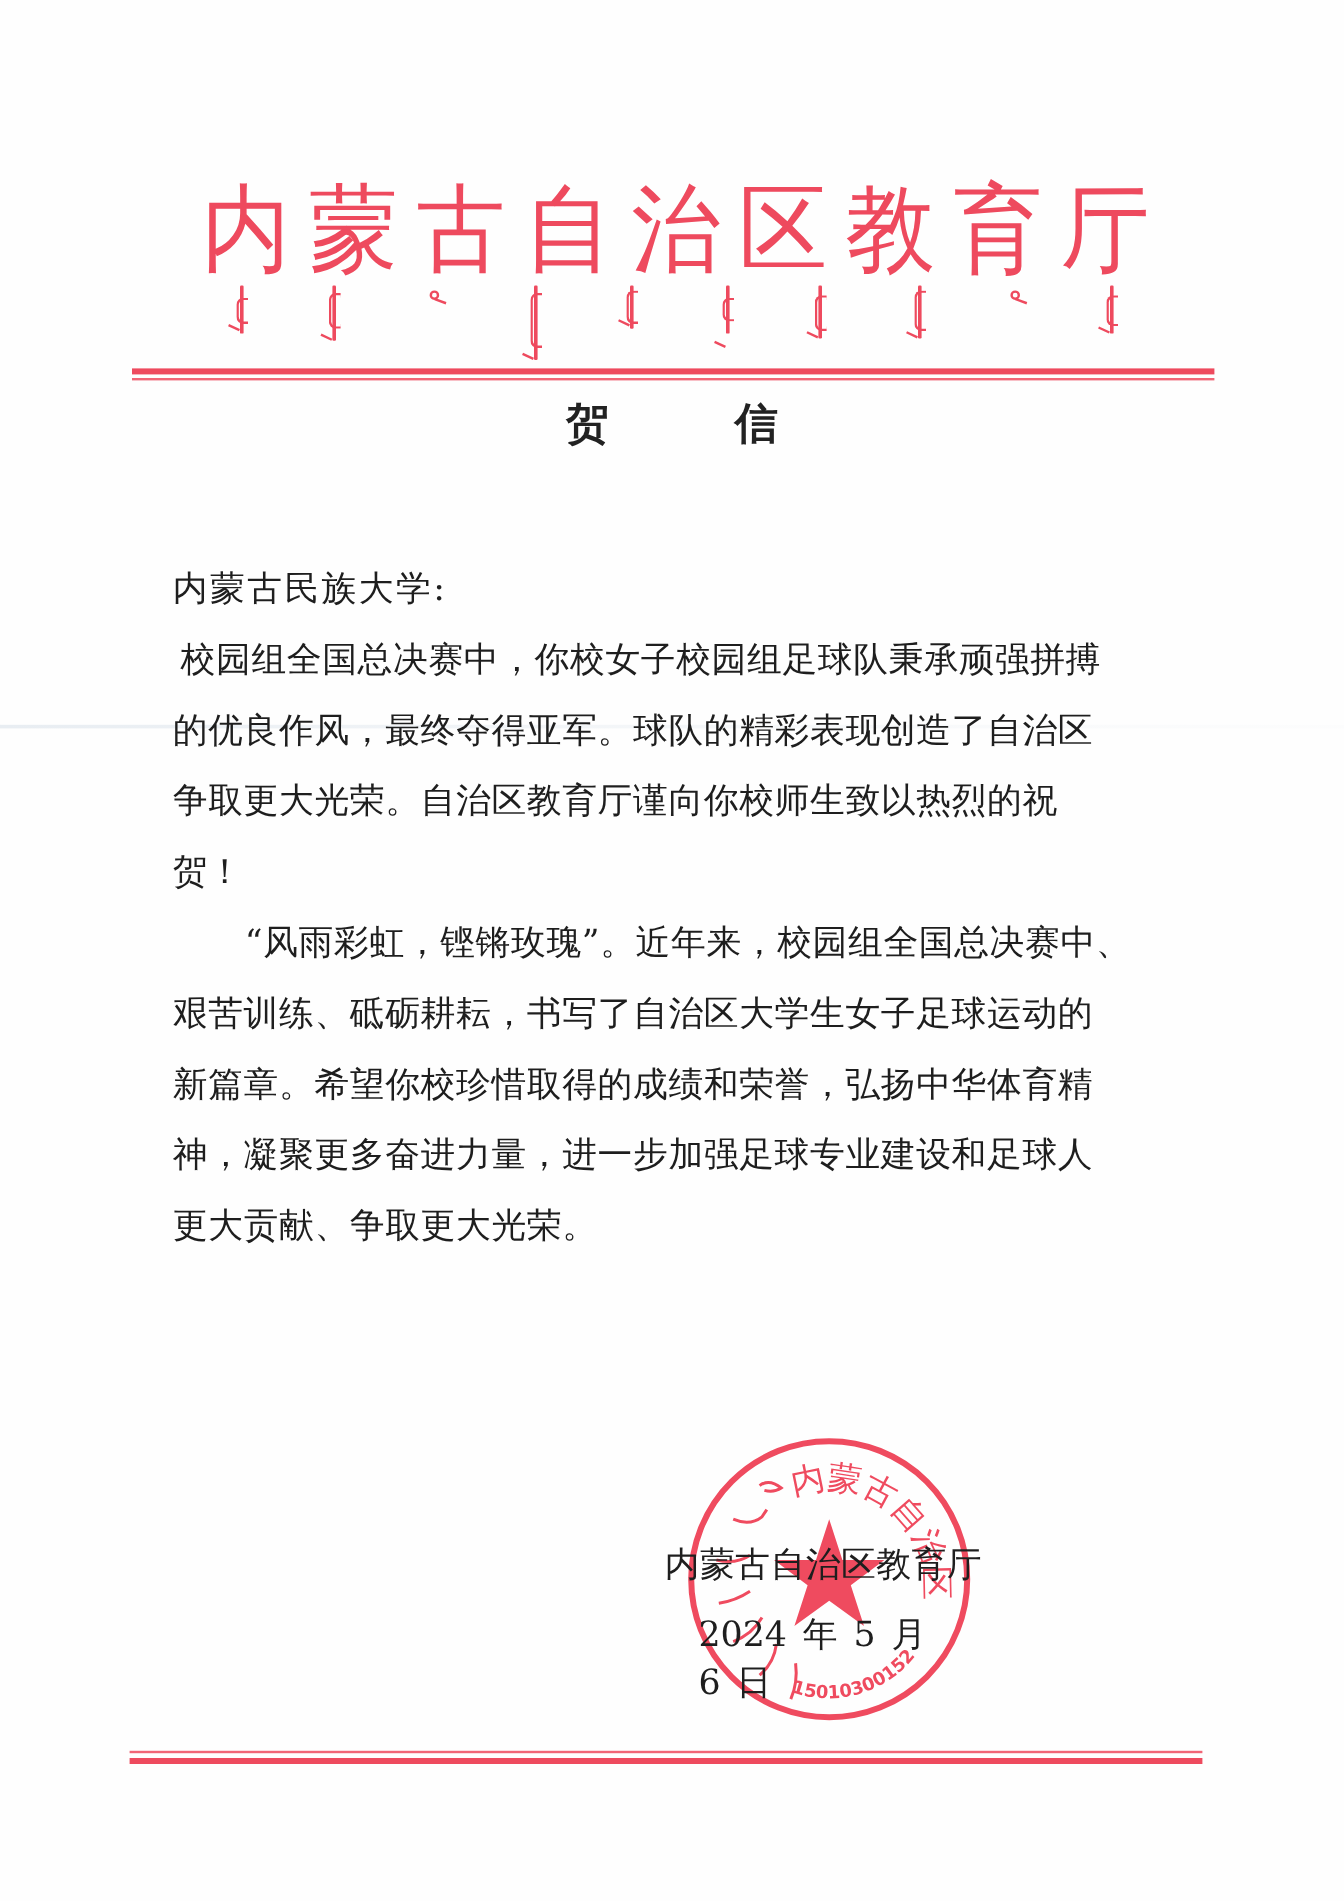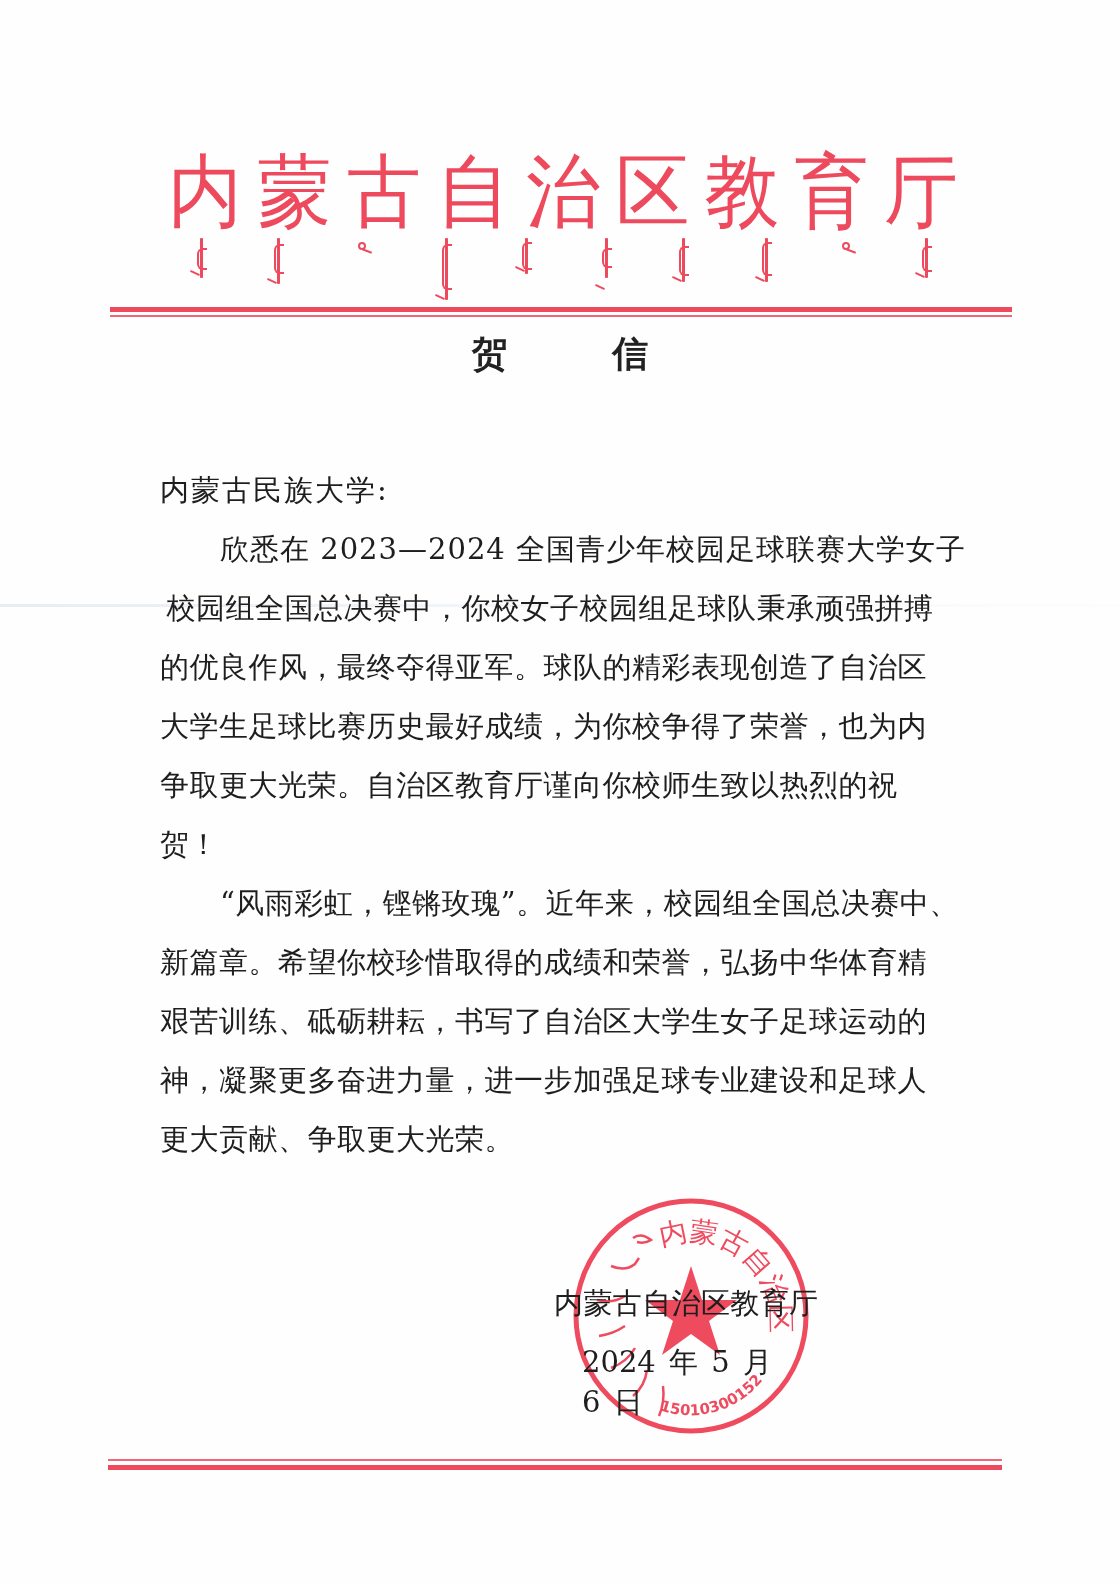--- a/index.html
+++ b/index.html
@@ -121,21 +121,21 @@
       font-weight: bold;
       color: #222;
       letter-spacing: 46px;
       text-indent: 46px;
       line-height: 48px;
     }
 
     
     .body-text {
       position: absolute;
-      left: 160px;
+      left: 144px;
       top: 468px;
       width: 780px;
       font-family: "DejaVu Serif", "Liberation Serif", serif;
       font-size: 29px;
       color: #1e1e1e;
     }
     .line {
       height: 59px;
       line-height: 44px;
       white-space: nowrap;
@@ -261,32 +261,30 @@
   <div class="rule thin" style="left:110px;top:315px;width:902px;"></div>
 
   <div class="letter-title">贺 信</div>
 
   <div class="scan-artifact"></div>
 
   <div class="body-text">
     <div class="line plain salutation">内蒙古民族大学:</div>
 
     <div>
-      <div class="line plain indent" style="letter-spacing:1px;">欣悉在 2023—2024 全国青少年校园足球联赛大学女子</div>
       <div class="line plain" style="letter-spacing:0.5px;text-align:center;">校园组全国总决赛中，你校女子校园组足球队秉承顽强拼搏</div>
       <div class="line plain" style="letter-spacing:0.5px;">的优良作风，最终夺得亚军。球队的精彩表现创造了自治区</div>
-      <div class="line plain" style="letter-spacing:0.5px;">大学生足球比赛历史最好成绩，为你校争得了荣誉，也为内</div>
       <div class="line plain" style="letter-spacing:0.5px;">争取更大光荣。自治区教育厅谨向你校师生致以热烈的祝</div>
       <div class="line plain">贺！</div>
     </div>
 
     <div>
       <div class="line plain indent" style="letter-spacing:0.5px;">“风雨彩虹，铿锵玫瑰”。近年来，校园组全国总决赛中、</div>
+      <div class="line plain" style="letter-spacing:0.5px;">艰苦训练、砥砺耕耘，书写了自治区大学生女子足球运动的</div>
       <div class="line plain" style="letter-spacing:0.5px;">新篇章。希望你校珍惜取得的成绩和荣誉，弘扬中华体育精</div>
-      <div class="line plain" style="letter-spacing:0.5px;">艰苦训练、砥砺耕耘，书写了自治区大学生女子足球运动的</div>
       <div class="line plain" style="letter-spacing:0.5px;">神，凝聚更多奋进力量，进一步加强足球专业建设和足球人</div>
       <div class="line plain" style="letter-spacing:0.5px;">更大贡献、争取更大光荣。</div>
     </div>
   </div>
 
   <div class="stamp">
     <svg viewBox="0 0 240 240" xmlns="http://www.w3.org/2000/svg">
       <defs>
         <path id="stampArcTop" d="M 44 150 A 80 80 0 1 1 196 150"></path>
         <path id="stampArcBottom" d="M 58 196 A 92 92 0 0 0 190 186"></path>

